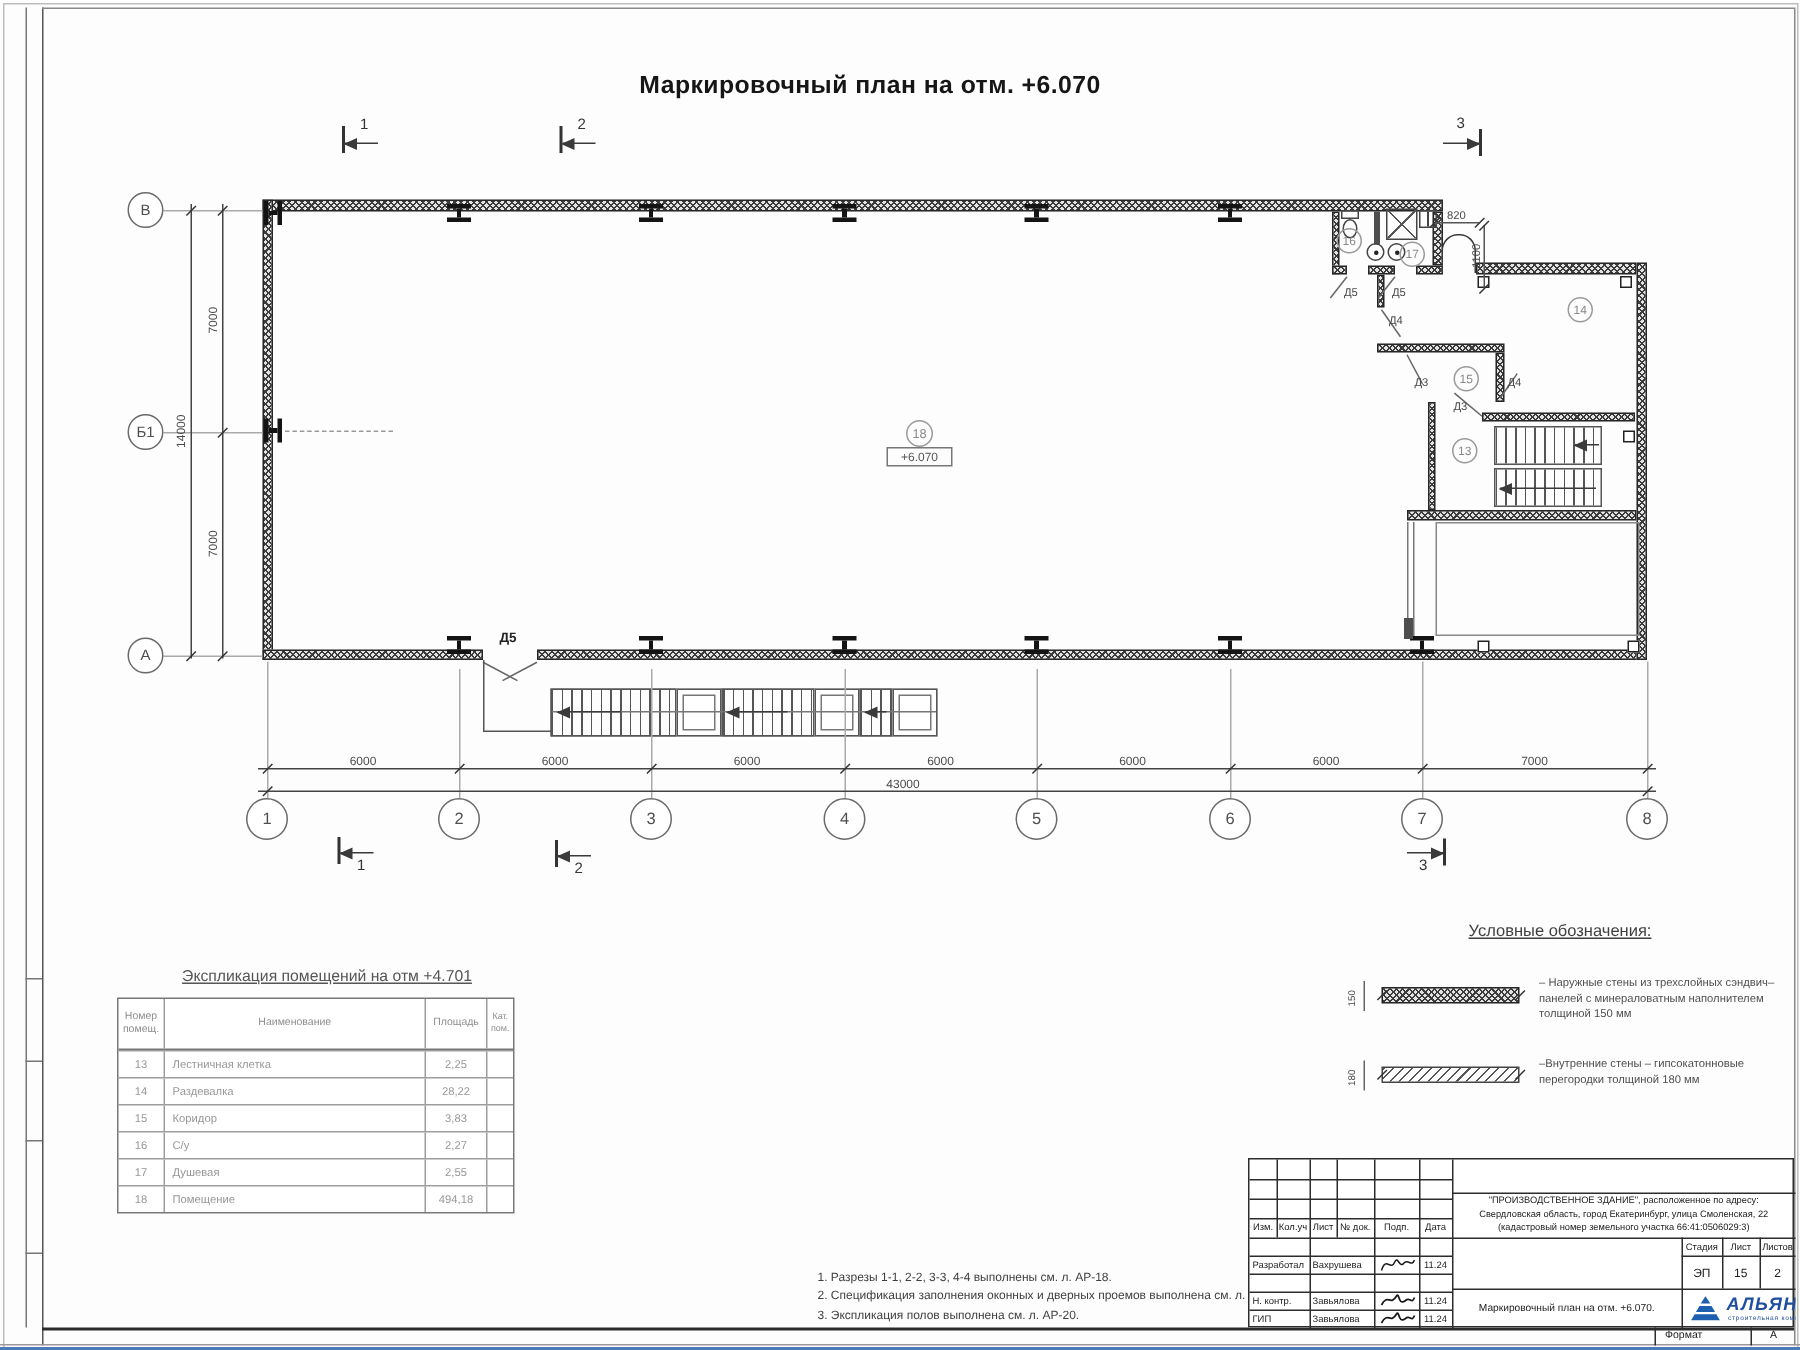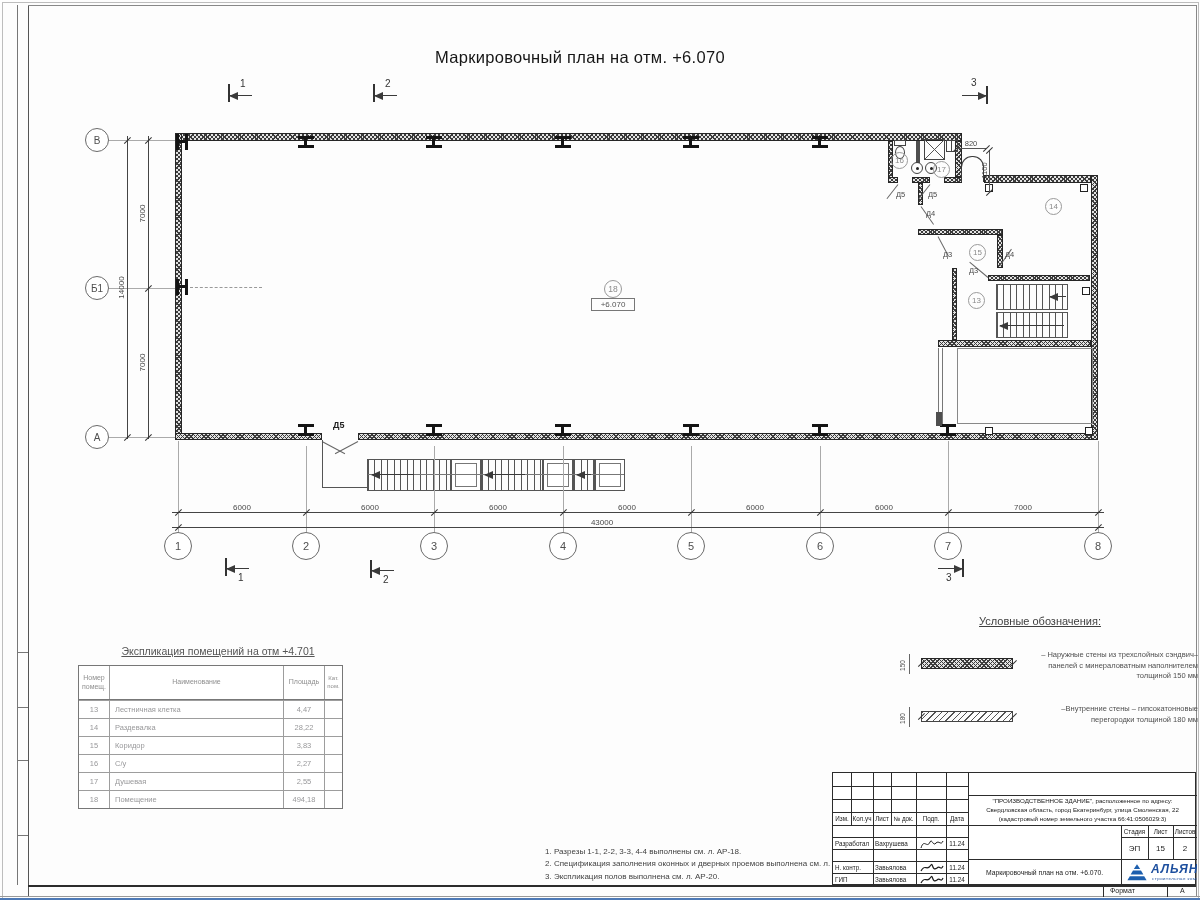--- a/index.html
+++ b/index.html
@@ -53,21 +53,21 @@
   .ec.nm{justify-content:flex-start;padding-left:5px;}
   .ec.rt{justify-content:flex-end;padding-right:6px;}
   .ec.h{color:#8f8f8f;font-size:7px;text-align:center;flex-direction:column;line-height:1.25;}
   
   #tb{position:absolute;left:832px;top:772px;width:364px;height:113px;box-sizing:border-box;border:1.5px solid #2c2c2c;background:#fff;}
   .tbv{position:absolute;width:1px;background:#2c2c2c;}
   .tbh{position:absolute;height:1px;background:#2c2c2c;}
   .tbt{position:absolute;font-size:6.3px;color:#222;display:flex;align-items:center;justify-content:center;
        overflow:hidden;white-space:nowrap;}
   .tbt.lft{justify-content:flex-start;padding-left:2px;}
-  .legend-text{position:absolute;width:172px;font-size:7.5px;line-height:1.4;color:#4f4f4f;text-align:right;}
+  .legend-text{position:absolute;width:172px;font-size:7.5px;line-height:1.4;color:#4f4f4f;}
   .note-line{font-size:8px;color:#3f3f3f;line-height:1.55;}
   .rot{transform:rotate(-90deg);transform-origin:center;}
 </style>
 </head>
 <body>
 
 <div id="sheet">
 
   <div class="abs" style="left:2px;top:2px;width:1195px;height:895px;border:1px solid #bdbdbd;"></div>
   <div class="line" style="left:28px;top:5px;width:1px;height:892px;"></div>
@@ -76,21 +76,21 @@
   <div class="line" style="left:28px;top:885px;width:1168px;height:1.5px;background:#2c2c2c;"></div>
   <div class="line" style="left:0px;top:896px;width:1200px;height:1px;background:#999;"></div>
   <div class="abs" style="left:0px;top:897.5px;width:1200px;height:2px;background:#4d79b6;"></div>
 
   <div class="line" style="left:17px;top:5px;width:1px;height:880px;background:#777;"></div>
   <div class="line" style="left:17px;top:652px;width:11px;height:1px;background:#777;"></div>
   <div class="line" style="left:17px;top:707px;width:11px;height:1px;background:#777;"></div>
   <div class="line" style="left:17px;top:760px;width:11px;height:1px;background:#777;"></div>
   <div class="line" style="left:17px;top:835px;width:11px;height:1px;background:#777;"></div>
 
-  <div class="abs" style="left:360px;top:48px;width:440px;text-align:center;font-size:16.5px;font-weight:normal;color:#161616;letter-spacing:.3px;">Маркировочный план на отм. +6.070</div>
+  <div class="abs" style="left:360px;top:48px;width:440px;text-align:center;font-size:16.5px;font-weight:bold;color:#161616;letter-spacing:.3px;">Маркировочный план на отм. +6.070</div>
 
   <div class="wall" style="left:175px;top:133px;width:787px;height:8px;"></div>
   <div class="wall" style="left:175px;top:133px;width:7px;height:307px;"></div>
   <div class="wall" style="left:175px;top:433px;width:147px;height:7px;"></div>
   <div class="wall" style="left:358px;top:433px;width:740px;height:7px;"></div>
   <div class="wall" style="left:1091px;top:175px;width:7px;height:265px;"></div>
   <div class="wall" style="left:984px;top:175px;width:107px;height:8px;"></div>
 
   <div class="wall" style="left:888px;top:141px;width:5px;height:42px;"></div>
   <div class="wall-solid" style="left:916px;top:141px;width:4px;height:22px;"></div>
@@ -327,21 +327,21 @@
       <div class="ec h">Наименование</div>
       <div class="ec h">Площадь</div>
       <div class="ec h" style="font-size:6px;">
           <span>Кат.</span>
           <span>пом.</span>
         </div>
     </div>
     <div class="er" style="height:17px;">
       <div class="ec">13</div>
       <div class="ec nm">Лестничная клетка</div>
-      <div class="ec">4,47</div>
+      <div class="ec">2,25</div>
       <div class="ec"></div>
     </div>
     <div class="er" style="height:17px;">
       <div class="ec">14</div>
       <div class="ec nm">Раздевалка</div>
       <div class="ec">28,22</div>
       <div class="ec"></div>
     </div>
     <div class="er" style="height:17px;">
       <div class="ec">15</div>

